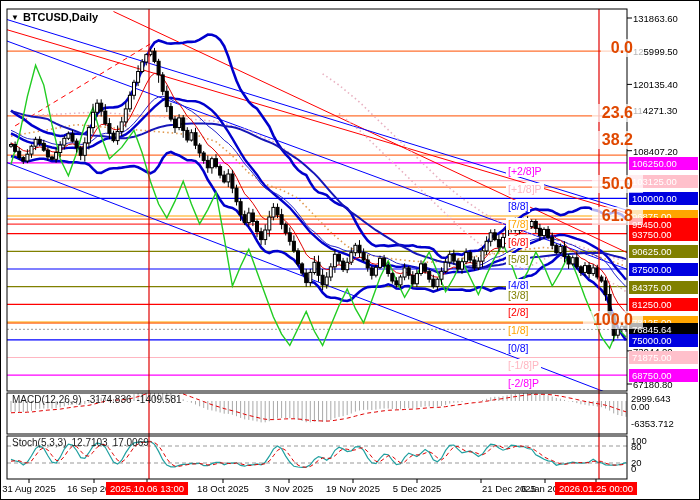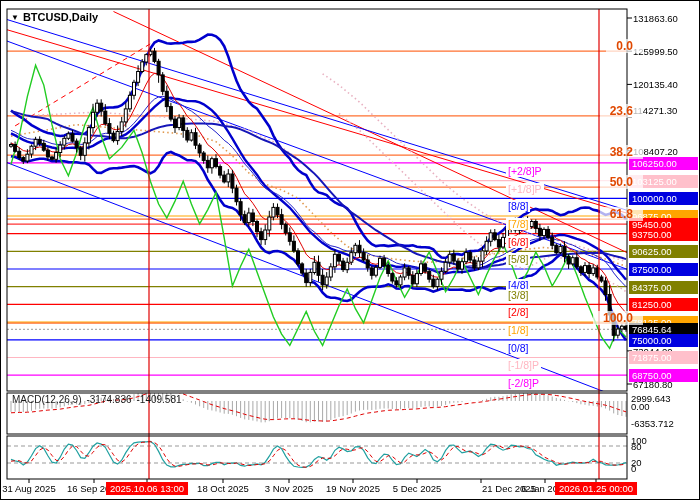--- a/index.html
+++ b/index.html
@@ -7,21 +7,21 @@
           font-family:"Liberation Sans",sans-serif;overflow:hidden;}
   #chart-svg{position:absolute;left:0;top:0;}
   .sym-label{position:absolute;left:10px;top:10px;font-size:11px;font-weight:bold;color:#000;}
   .sym-label .tri{font-size:8px;margin-right:4px;vertical-align:1px;}
   .panel-label{position:absolute;font-size:10px;color:#1a1a1a;white-space:nowrap;}
   .panel-label span{margin-right:5px;}
   .ax-plain{position:absolute;left:632px;font-size:9.5px;color:#000;white-space:nowrap;}
   .ax-box{position:absolute;left:628px;width:66px;font-size:9.5px;color:#fff;
           padding:1px 0 1px 3px;white-space:nowrap;}
   .mur-label{position:absolute;left:505px;font-size:10.5px;background:#fff;padding:0 2px;white-space:nowrap;}
-  .fib-label{position:absolute;font-size:12px;font-weight:bold;color:#E04800;background:rgba(255,255,255,.7);
+  .fib-label{position:absolute;font-size:16px;font-weight:bold;color:#E04800;background:rgba(255,255,255,.7);
              padding:0 10px;white-space:nowrap;}
   .osc-ax{position:absolute;left:630px;font-size:9.5px;color:#000;white-space:nowrap;}
   .date-label{position:absolute;top:482px;font-size:9.5px;color:#000;white-space:nowrap;transform:translateX(-50%);}
   .date-hl{position:absolute;top:481px;font-size:9.5px;color:#fff;background:#FF0000;
            padding:1px 4px;white-space:nowrap;transform:translateX(-50%);}
 </style>
 </head>
 <body>
 
 <div id="window">
@@ -558,20 +558,23 @@
       <line x1="595" x2="595" y1="478" y2="482" stroke="#000" stroke-width="1"></line>
     </svg>
 
   <div class="sym-label">
     <span class="tri">▼</span><span>BTCUSD,Daily</span>
   </div>
 
   <div class="panel-label" style="left:11px;top:393px;">
     <span>MACD(12,26,9)</span><span>-3174.836</span><span>-1409.581</span>
   </div>
+  <div class="panel-label" style="left:11px;top:436px;">
+    <span>Stoch(5,3,3)</span><span>12.7103</span><span>17.0069</span>
+  </div>
 
   <div id="labels">
       <div class="ax-plain" style="top:12px;">131863.60</div>
       <div class="ax-plain" style="top:45px;">125999.50</div>
       <div class="ax-plain" style="top:78px;">120135.40</div>
       <div class="ax-plain" style="top:104px;">114271.30</div>
       <div class="ax-plain" style="top:145px;">108407.20</div>
       <div class="ax-plain" style="top:178px;">102543.10</div>
       <div class="ax-plain" style="top:345px;">73044.00</div>
       <div class="ax-plain" style="top:378px;">67180.80</div>
@@ -598,21 +601,21 @@
       <div class="mur-label" style="top:252px;color:#808000;">[5/8]</div>
       <div class="mur-label" style="top:270px;color:#0000FF;margin-top:8px;">[4/8]</div>
       <div class="mur-label" style="top:288px;color:#808000;">[3/8]</div>
       <div class="mur-label" style="top:305px;color:#FF0000;">[2/8]</div>
       <div class="mur-label" style="top:323px;color:#FFA500;">[1/8]</div>
       <div class="mur-label" style="top:341px;color:#0000FF;">[0/8]</div>
       <div class="mur-label" style="top:358px;color:#FFB6C1;">[-1/8]P</div>
       <div class="mur-label" style="top:376px;color:#FF00FF;">[-2/8]P</div>
       <div class="fib-label" style="top:38px;right:56px;">0.0</div>
       <div class="fib-label" style="top:103px;right:56px;">23.6</div>
-      <div class="fib-label" style="top:144px;right:56px;">38.2</div>
+      <div class="fib-label" style="top:130px;right:56px;">38.2</div>
       <div class="fib-label" style="top:174px;right:56px;">50.0</div>
       <div class="fib-label" style="top:206px;right:56px;">61.8</div>
       <div class="fib-label" style="top:310px;right:56px;">100.0</div>
       <div class="osc-ax" style="top:392px;">2999.643</div>
       <div class="osc-ax" style="top:400px;">0.00</div>
       <div class="osc-ax" style="top:417px;">-6353.712</div>
       <div class="osc-ax" style="top:434px;">100</div>
       <div class="osc-ax" style="top:440px;">80</div>
       <div class="osc-ax" style="top:456px;">20</div>
       <div class="osc-ax" style="top:462px;">0</div>

